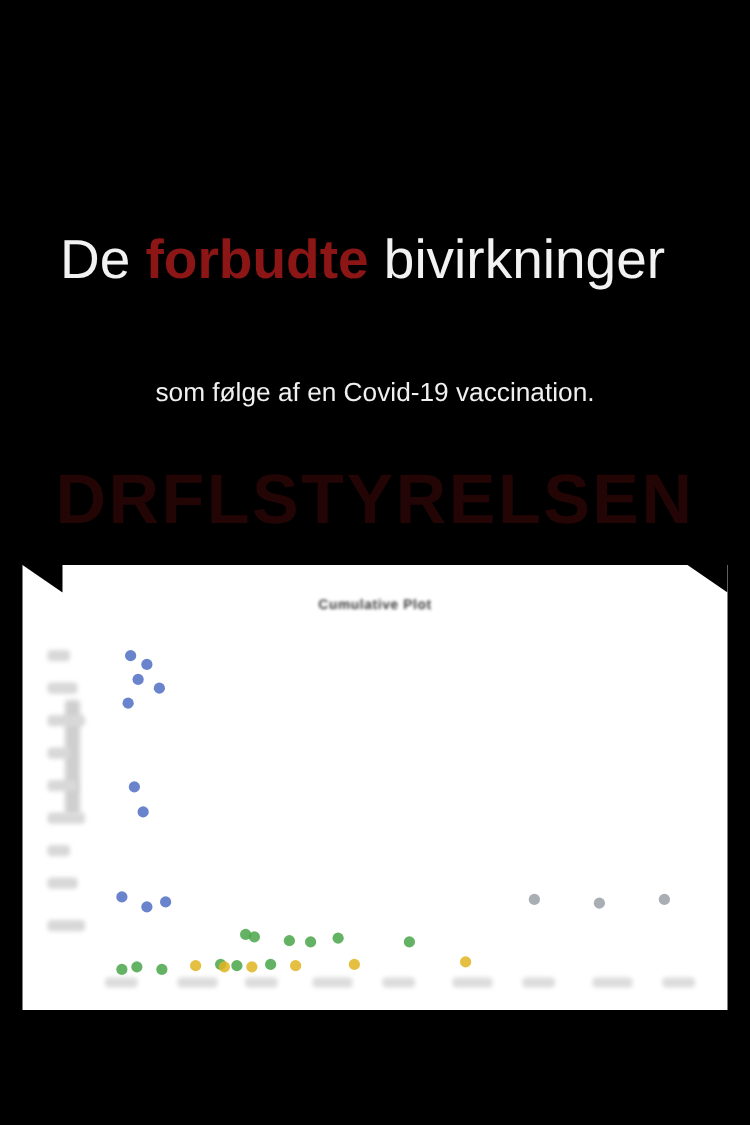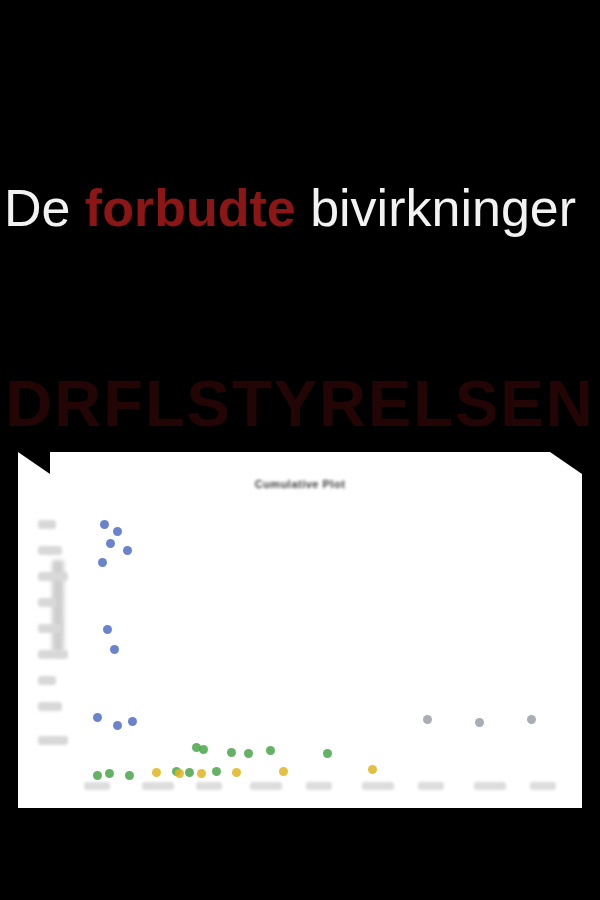--- a/index.html
+++ b/index.html
@@ -24,21 +24,21 @@
     overflow: hidden;
   }
 
   
   .title {
     position: absolute;
     top: 182px;
     left: 0;
     width: 580px;
     text-align: center;
-    font-size: 52px;
+    font-size: 44px;
     font-weight: 400;
     letter-spacing: 0px;
     line-height: 52px;
     white-space: nowrap;
   }
   .title .plain { color: #f2f2f2; }
   .title .accent { color: #8c1616; font-weight: 700; }
 
   
   .subtitle {
@@ -53,21 +53,21 @@
   }
   .subtitle div { white-space: nowrap; }
 
   
   .ghost {
     position: absolute;
     top: 366px;
     left: 0;
     width: 600px;
     text-align: center;
-    font-size: 65px;
+    font-size: 56px;
     font-weight: 700;
     letter-spacing: 2px;
     color: #2a0606;
     opacity: 0.85;
     white-space: nowrap;
     pointer-events: none;
   }
 
   
   .card {
@@ -162,20 +162,21 @@
 
 <div class="stage">
 
   <div class="ghost">DRFLSTYRELSEN</div>
 
   <div class="title">
     <span class="plain">De </span><span class="accent">forbudte</span><span class="plain"> bivirkninger</span>
   </div>
 
   <div class="subtitle">
+    <div>som følge af en Covid-19 vaccination.</div>
   </div>
 
   <div class="card">
     <div class="corner corner-tl"></div>
     <div class="corner corner-tr"></div>
 
     <div class="chart-title">Cumulative Plot</div>
 
     <div class="ylabel"></div>
 

